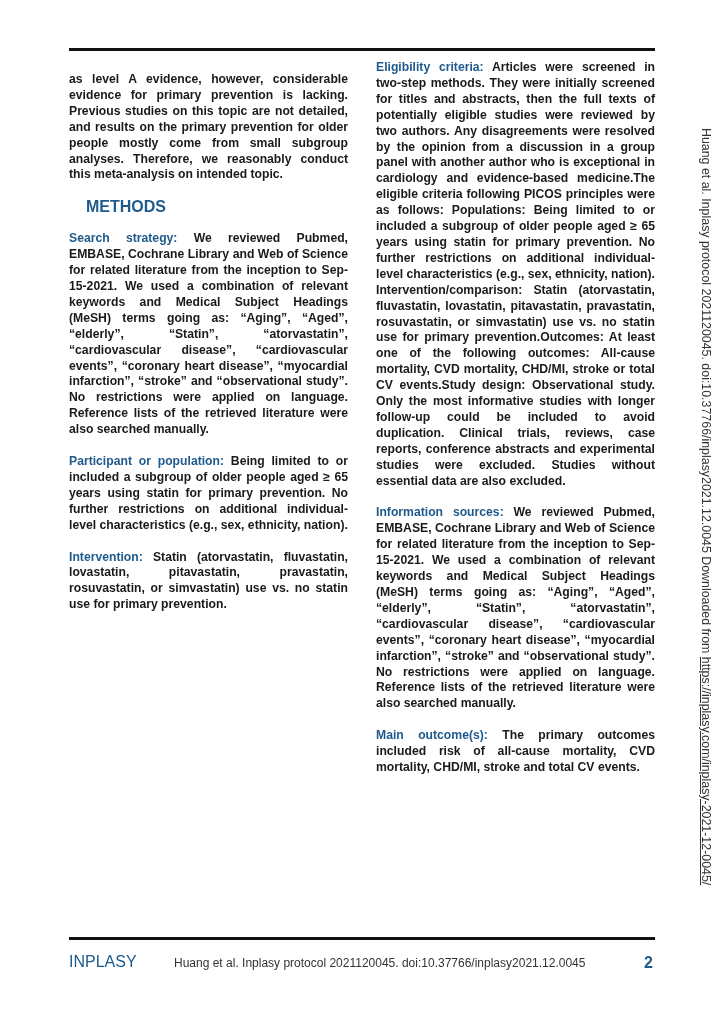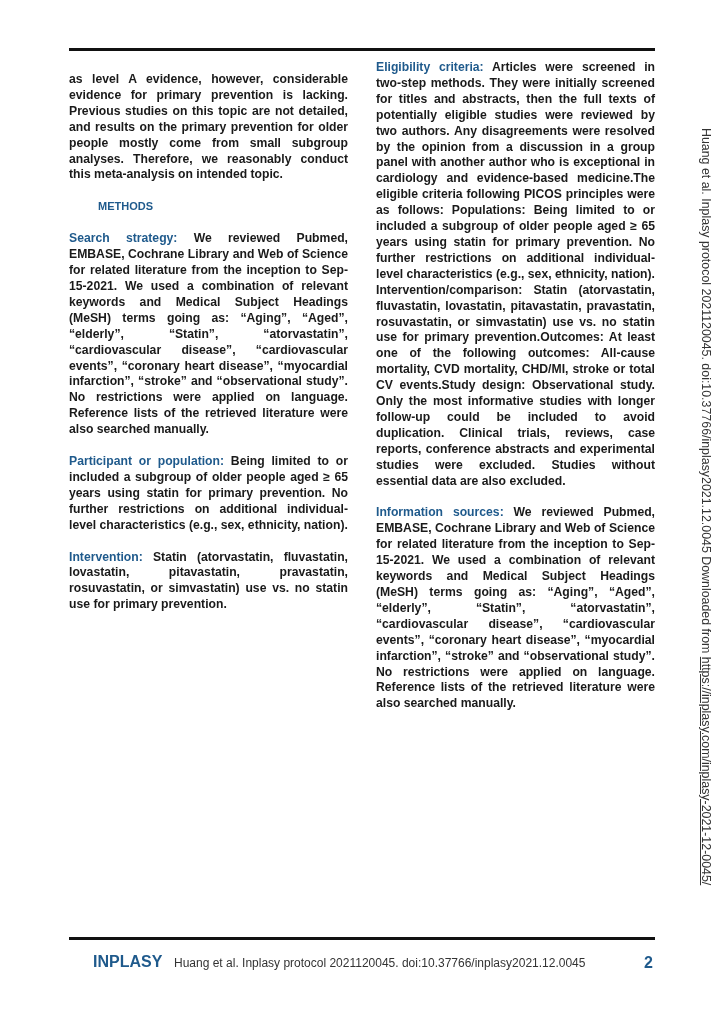--- a/index.html
+++ b/index.html
@@ -4,22 +4,22 @@
   <style>
     html, body { margin: 0; padding: 0; background: #ffffff; }
     body { width: 724px; height: 1024px; position: relative; overflow: hidden; font-family: "Liberation Sans", sans-serif; }
     .rule-top { position: absolute; left: 69px; top: 48px; width: 586px; height: 3px; background: #111; }
     .rule-bottom { position: absolute; left: 69px; top: 937px; width: 586px; height: 3px; background: #111; }
     .col { position: absolute; top: 72px; width: 279px; font-size: 12.2px; line-height: 15.9px; font-weight: bold; color: #1a1a1a; text-align: justify; }
     .col.left { left: 69px; }
     .col.right { left: 376px; top: 60px; }
     .para { margin: 0 0 16px 0; }
     .lbl { color: #1f5a8c; }
-    .heading { color: #1f5a8c; font-size: 11px; margin: 0 0 16px 12px; padding-left: 17px; }
-    .footer-logo { position: absolute; left: 69px; top: 953px; font-size: 16px; font-weight: bold; color: #1f5a8c; margin-left: 24px; }
+    .heading { color: #1f5a8c; font-size: 16px; margin: 0 0 16px 0; padding-left: 17px; }
+    .footer-logo { position: absolute; left: 69px; top: 953px; font-size: 16px; font-weight: normal; color: #1f5a8c; }
     .footer-cite { position: absolute; left: 174px; top: 956px; font-size: 12px; color: #333; }
     .footer-page { position: absolute; left: 644px; top: 954px; font-size: 16px; font-weight: bold; color: #1f5a8c; }
     .side { position: absolute; left: 701px; top: 128px; transform-origin: left top; transform: rotate(90deg) translate(0, -12px); white-space: nowrap; font-size: 12.4px; color: #333; }
     .side a { color: #333; text-decoration: underline; }
   </style>
 </head>
 <body>
 
 <div class="rule-top"></div>
 
@@ -46,20 +46,23 @@
 
 <div class="col right">
   <p class="para">
     <span class="lbl">Eligibility criteria:</span><span> Articles were screened in two-step methods. They were initially screened for titles and abstracts, then the full texts of potentially eligible studies were reviewed by two authors. Any disagreements were resolved by the opinion from a discussion in a group panel with another author who is exceptional in cardiology and evidence-based medicine.The eligible criteria following PICOS principles were as follows: Populations: Being limited to or included a subgroup of older people aged ≥ 65 years using statin for primary prevention. No further restrictions on additional individual-level characteristics (e.g., sex, ethnicity, nation). Intervention/comparison: Statin (atorvastatin, fluvastatin, lovastatin, pitavastatin, pravastatin, rosuvastatin, or simvastatin) use vs. no statin use for primary prevention.Outcomes: At least one of the following outcomes: All-cause mortality, CVD mortality, CHD/MI, stroke or total CV events.Study design: Observational study. Only the most informative studies with longer follow-up could be included to avoid duplication. Clinical trials, reviews, case reports, conference abstracts and experimental studies were excluded. Studies without essential data are also excluded.</span>
   </p>
 
   <p class="para">
     <span class="lbl">Information sources:</span><span> We reviewed Pubmed, EMBASE, Cochrane Library and Web of Science for related literature from the inception to Sep-15-2021. We used a combination of relevant keywords and Medical Subject Headings (MeSH) terms going as: “Aging”, “Aged”, “elderly”, “Statin”, “atorvastatin”, “cardiovascular disease”, “cardiovascular events”, “coronary heart disease”, “myocardial infarction”, “stroke” and “observational study”. No restrictions were applied on language. Reference lists of the retrieved literature were also searched manually.</span>
   </p>
 
+  <p class="para">
+    <span class="lbl">Main outcome(s):</span><span> The primary outcomes included risk of all-cause mortality, CVD mortality, CHD/MI, stroke and total CV events.</span>
+  </p>
 </div>
 
 <div class="rule-bottom"></div>
 
 <div class="footer-logo">INPLASY</div>
 <div class="footer-cite">Huang et al. Inplasy protocol 2021120045. doi:10.37766/inplasy2021.12.0045</div>
 <div class="footer-page">2</div>
 
 <div class="side">
   <span>Huang et al. Inplasy protocol 2021120045. doi:10.37766/inplasy2021.12.0045 Downloaded from </span><a>https://inplasy.com/inplasy-2021-12-0045/</a>

